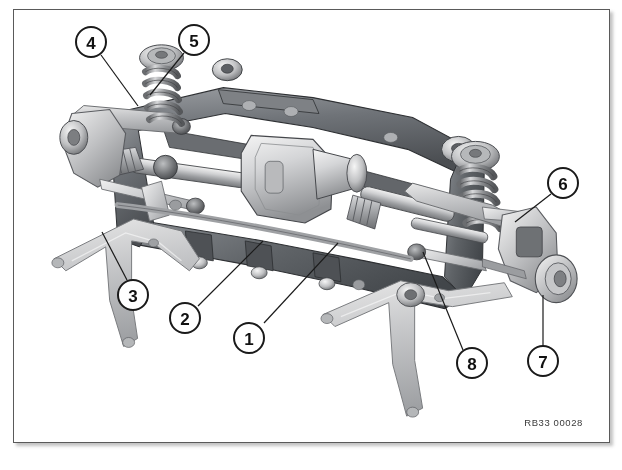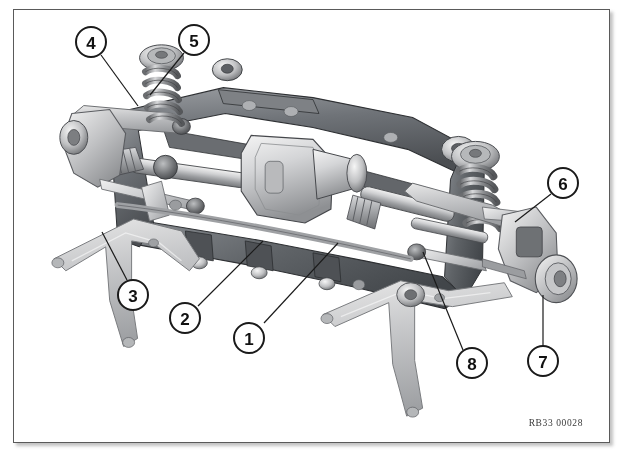--- a/index.html
+++ b/index.html
@@ -17,21 +17,21 @@
   }
   #illustration{position:absolute;left:0;top:0;width:100%;height:100%;}
   #overlay{position:absolute;left:0;top:0;width:622px;height:470px;pointer-events:none;}
   .callout-num{
     font-family:"Liberation Sans", sans-serif;
     font-size:17px;font-weight:700;fill:#111111;
     text-anchor:middle;dominant-baseline:central;
   }
   #part-code{
     position:absolute;right:26px;bottom:14px;
-    font-family:Liberation Serif, serif;
+    font-family:Liberation Sans, sans-serif;
     font-size:9.5px;letter-spacing:.6px;color:#3a3a3a;white-space:nowrap;
   }
 </style>
 </head>
 <body>
 
 <div id="figure-frame">
 
   <svg id="illustration" viewBox="0 0 597 434" preserveAspectRatio="none">
     <defs>

